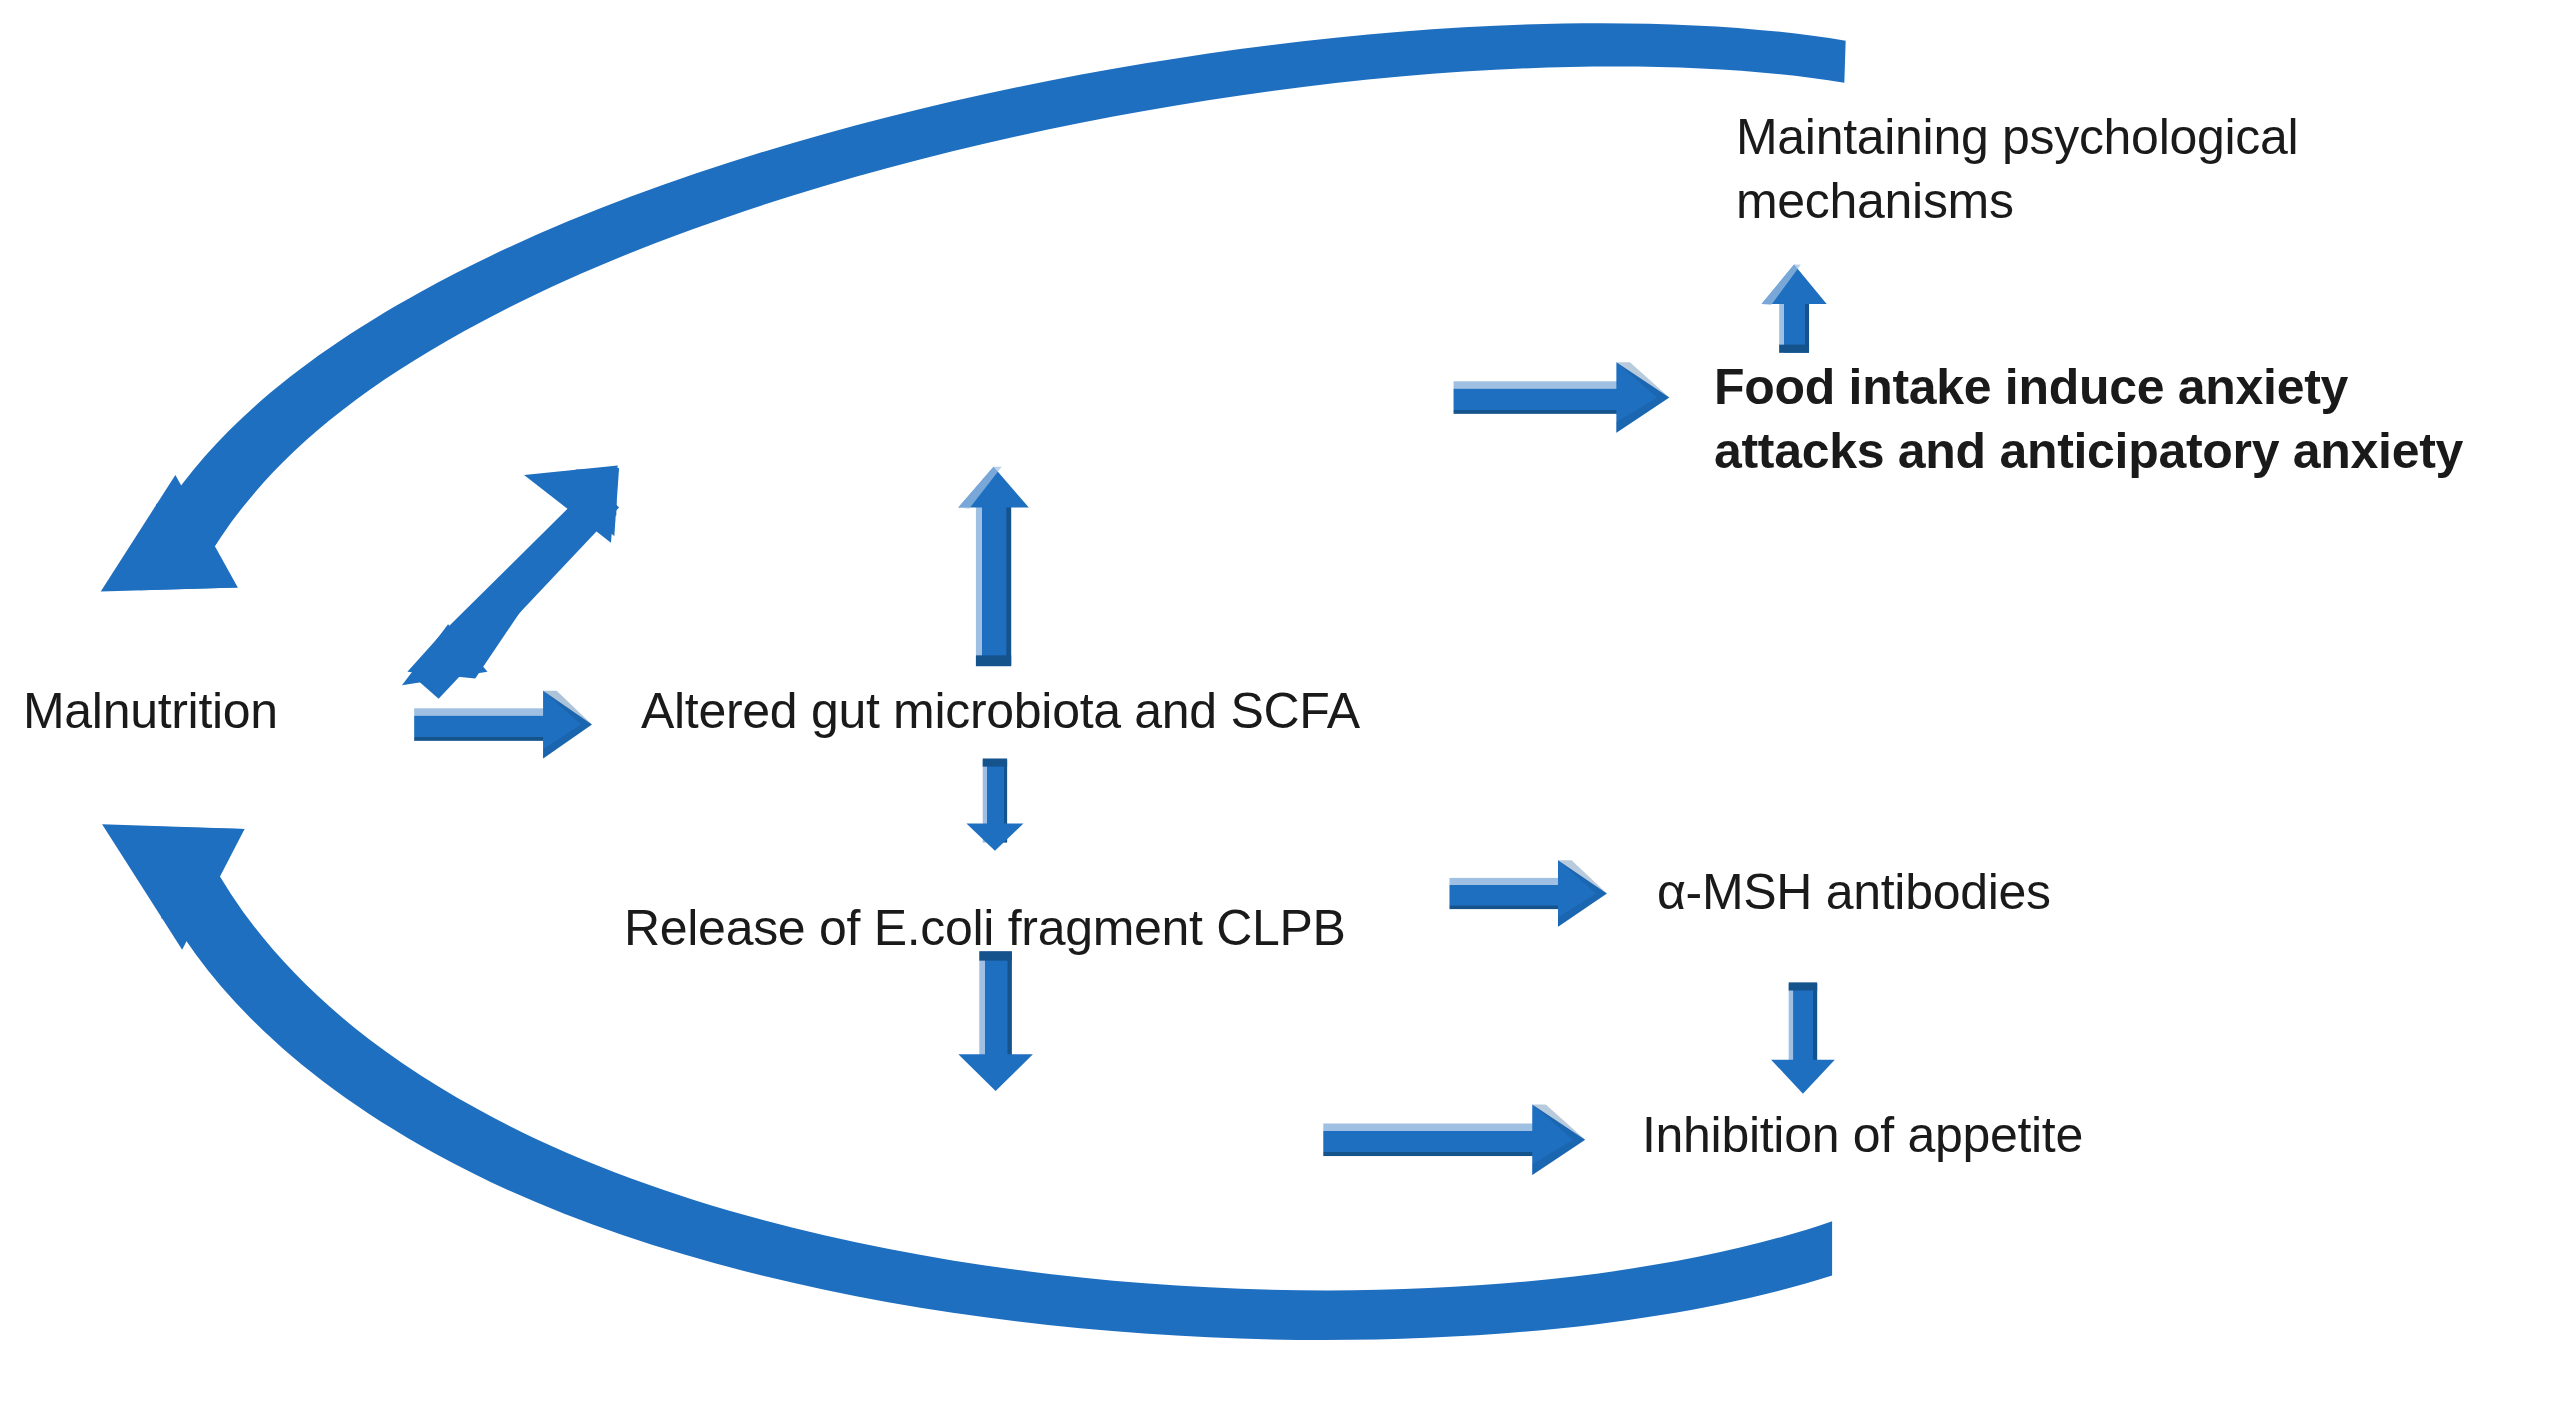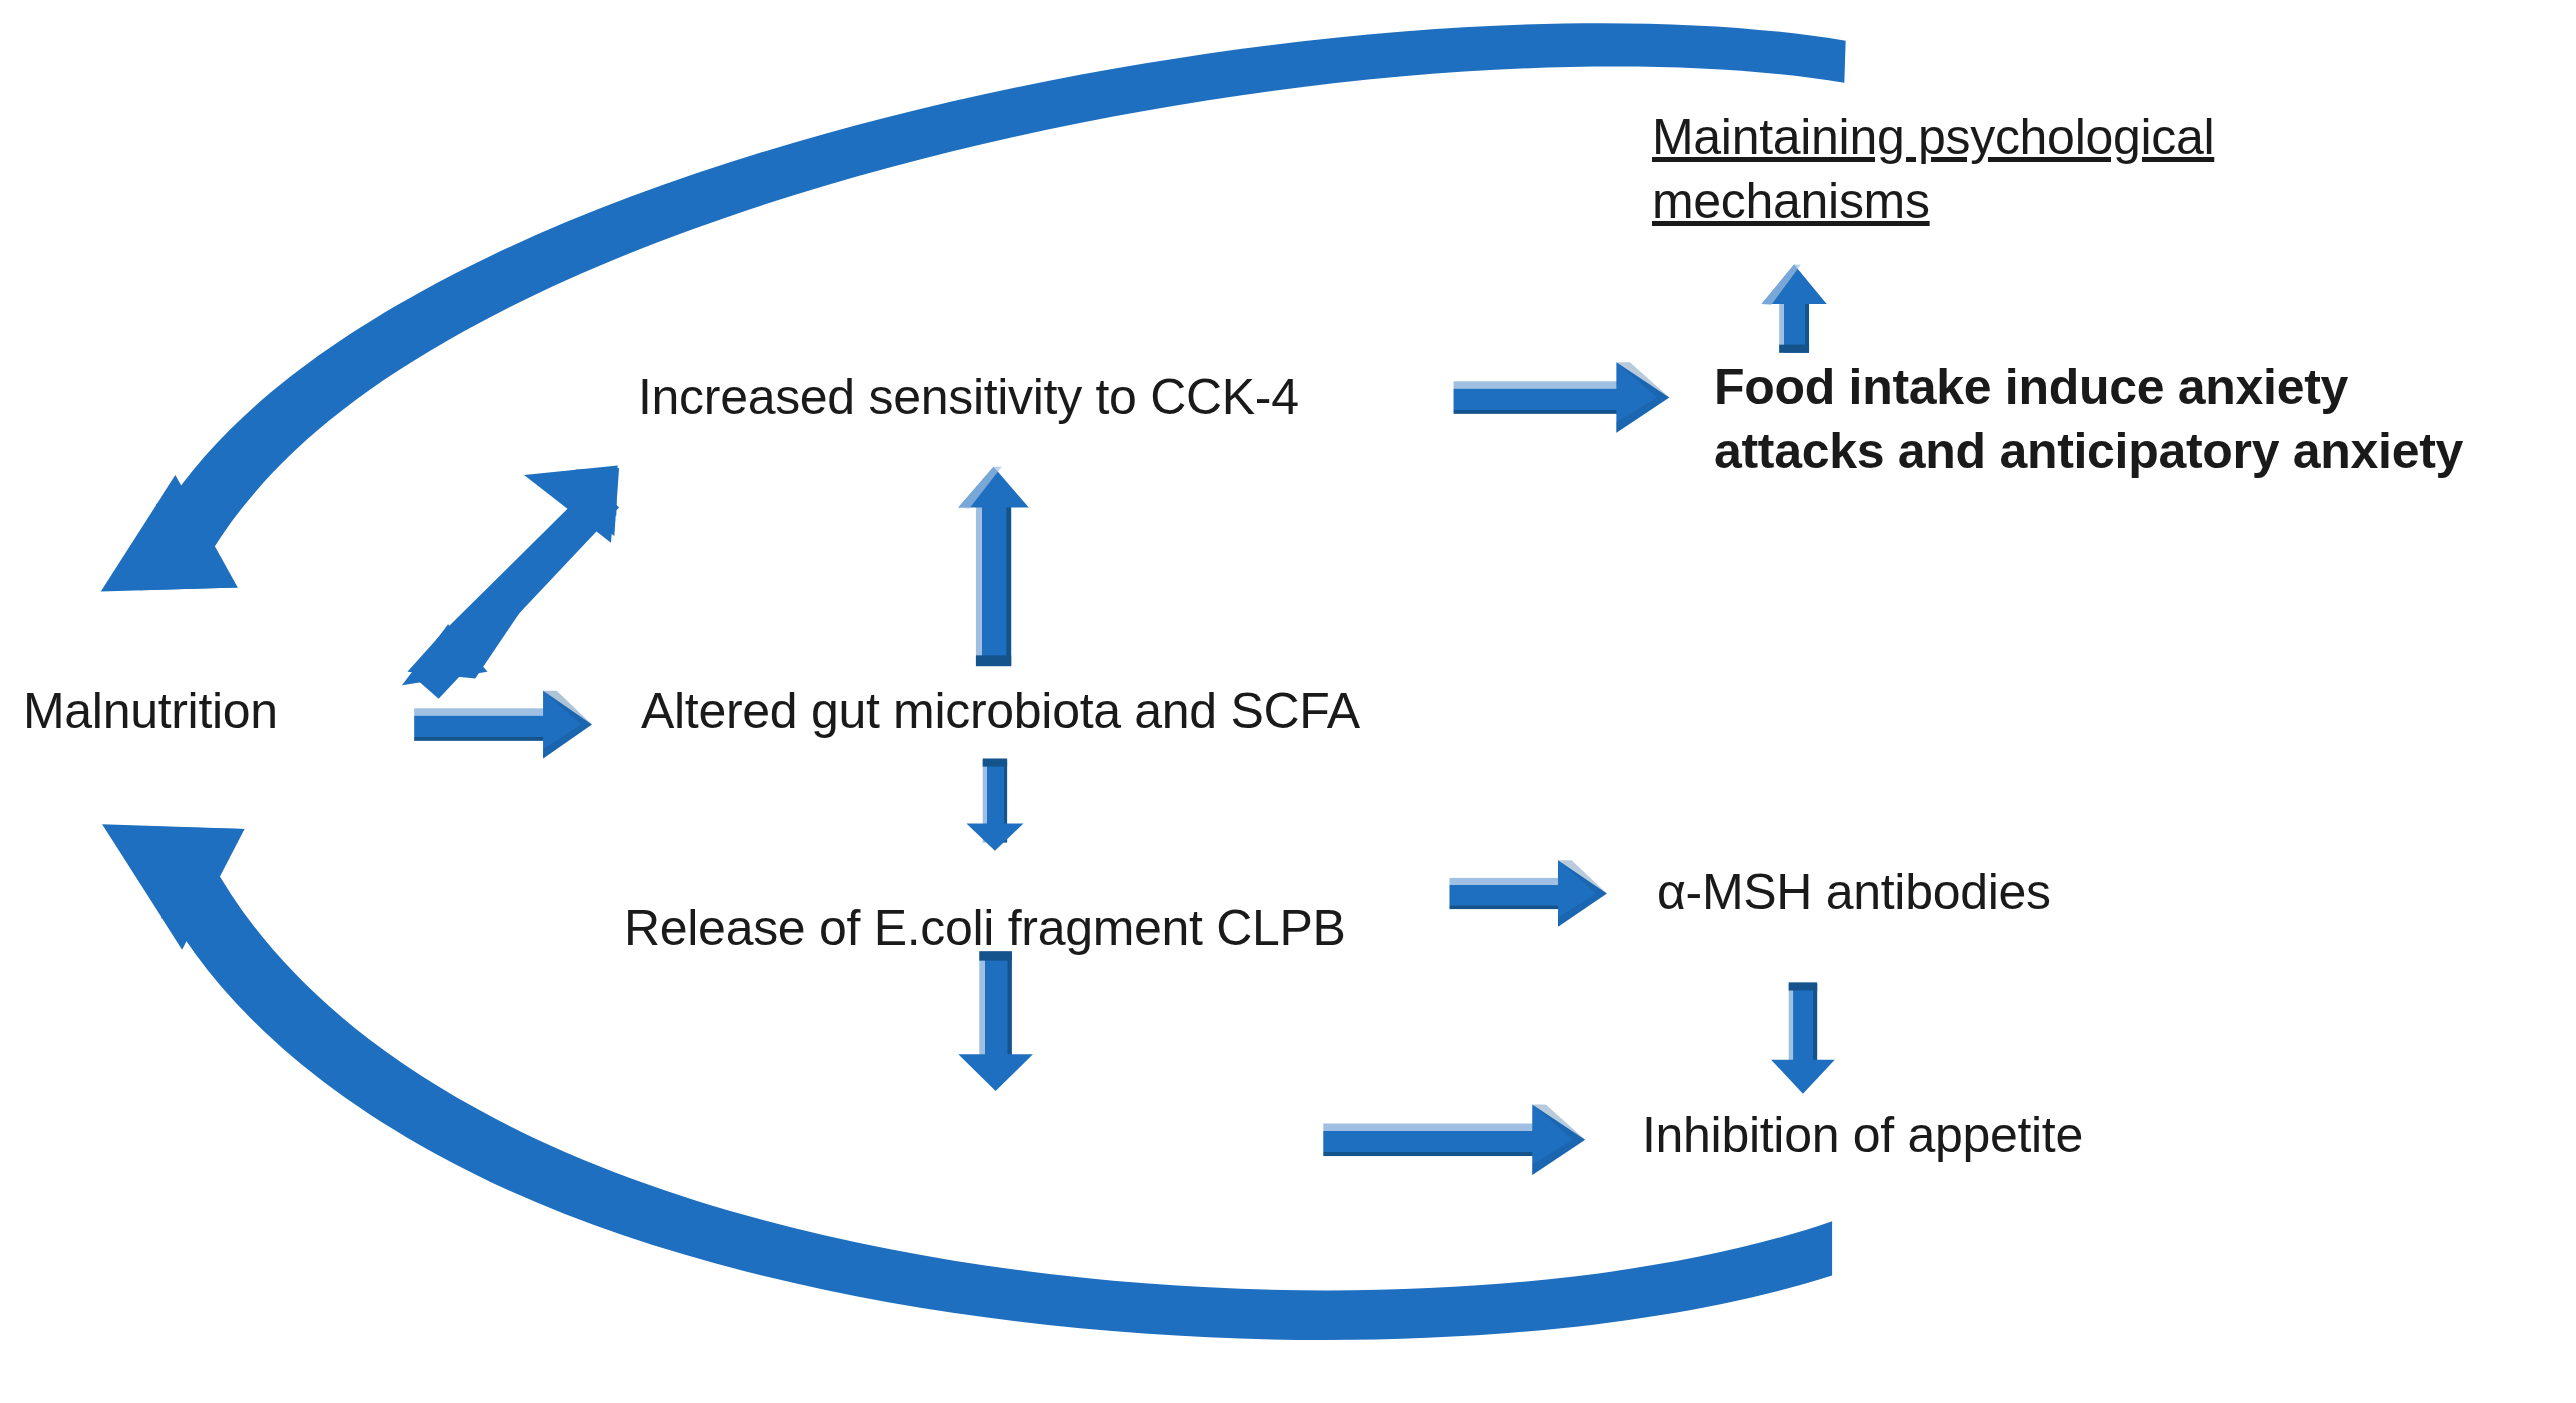--- a/index.html
+++ b/index.html
@@ -28,21 +28,21 @@
     font-family: "Liberation Sans", sans-serif;
     font-size: 50px;
     line-height: 1.28;
     font-weight: 400;
     letter-spacing: -0.3px;
     white-space: pre-line;
     user-select: none;
   }
   .n-malnutrition { left: 23px;  top: 679px; }
   .n-cck4        { left: 638px;  top: 365px; }
-  .n-maintaining { left: 1652px; top: 105px; text-decoration: underline; }
+  .n-maintaining { left: 1736px; top: 105px; }
   .n-foodintake  { left: 1714px; top: 355px; font-weight: bold; }
   .n-microbiota  { left: 597px;  top: 679px; margin-left: 44px; }
   .n-clpb        { left: 624px;  top: 860px; margin-top: 36px; }
   .n-amsh        { left: 1621px; top: 860px; margin-left: 36px; }
   .n-pyy         { left: 874px; top: 1103px; }
   .n-inhibition  { left: 1642px; top: 1103px; }
 </style>
 </head>
 <body>
 
@@ -158,21 +158,20 @@
     </g>
 
     <g>
       <rect x="1950" y="1656" width="330" height="48" fill="url(#barGrad)"></rect>
       <path d="M 2258 1628 L 2336 1680 L 2258 1732 Z" fill="#1f6fc0"></path>
       <path d="M 2258 1628 L 2278 1628 L 2336 1680 L 2258 1732 L 2258 1716 L 2318 1680 Z" fill="#15538d" opacity="0.3"></path>
     </g>
   </svg>
 
   <div class="node n-malnutrition">Malnutrition</div>
-  <div class="node n-cck4">Increased sensitivity to CCK-4</div>
   <div class="node n-maintaining">Maintaining psychological
 mechanisms</div>
   <div class="node n-foodintake">Food intake induce anxiety
 attacks and anticipatory anxiety</div>
   <div class="node n-microbiota">Altered gut microbiota and SCFA</div>
   <div class="node n-clpb">Release of E.coli fragment CLPB</div>
   <div class="node n-amsh">α-MSH antibodies</div>
   <div class="node n-inhibition">Inhibition of appetite</div>
 
 </div>

